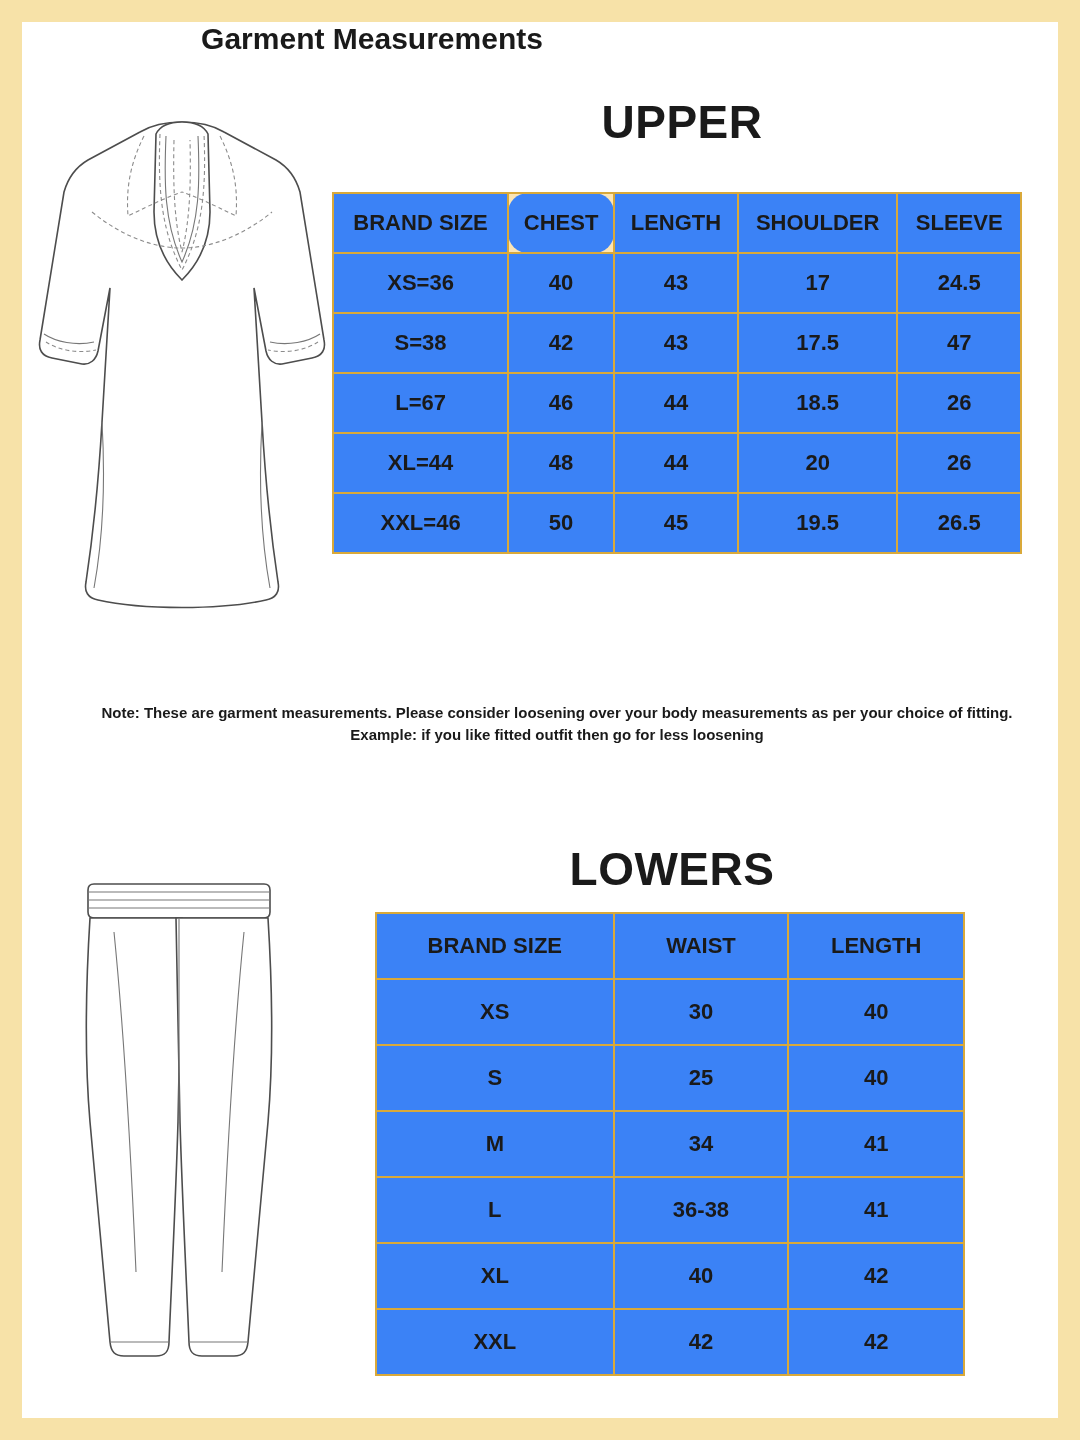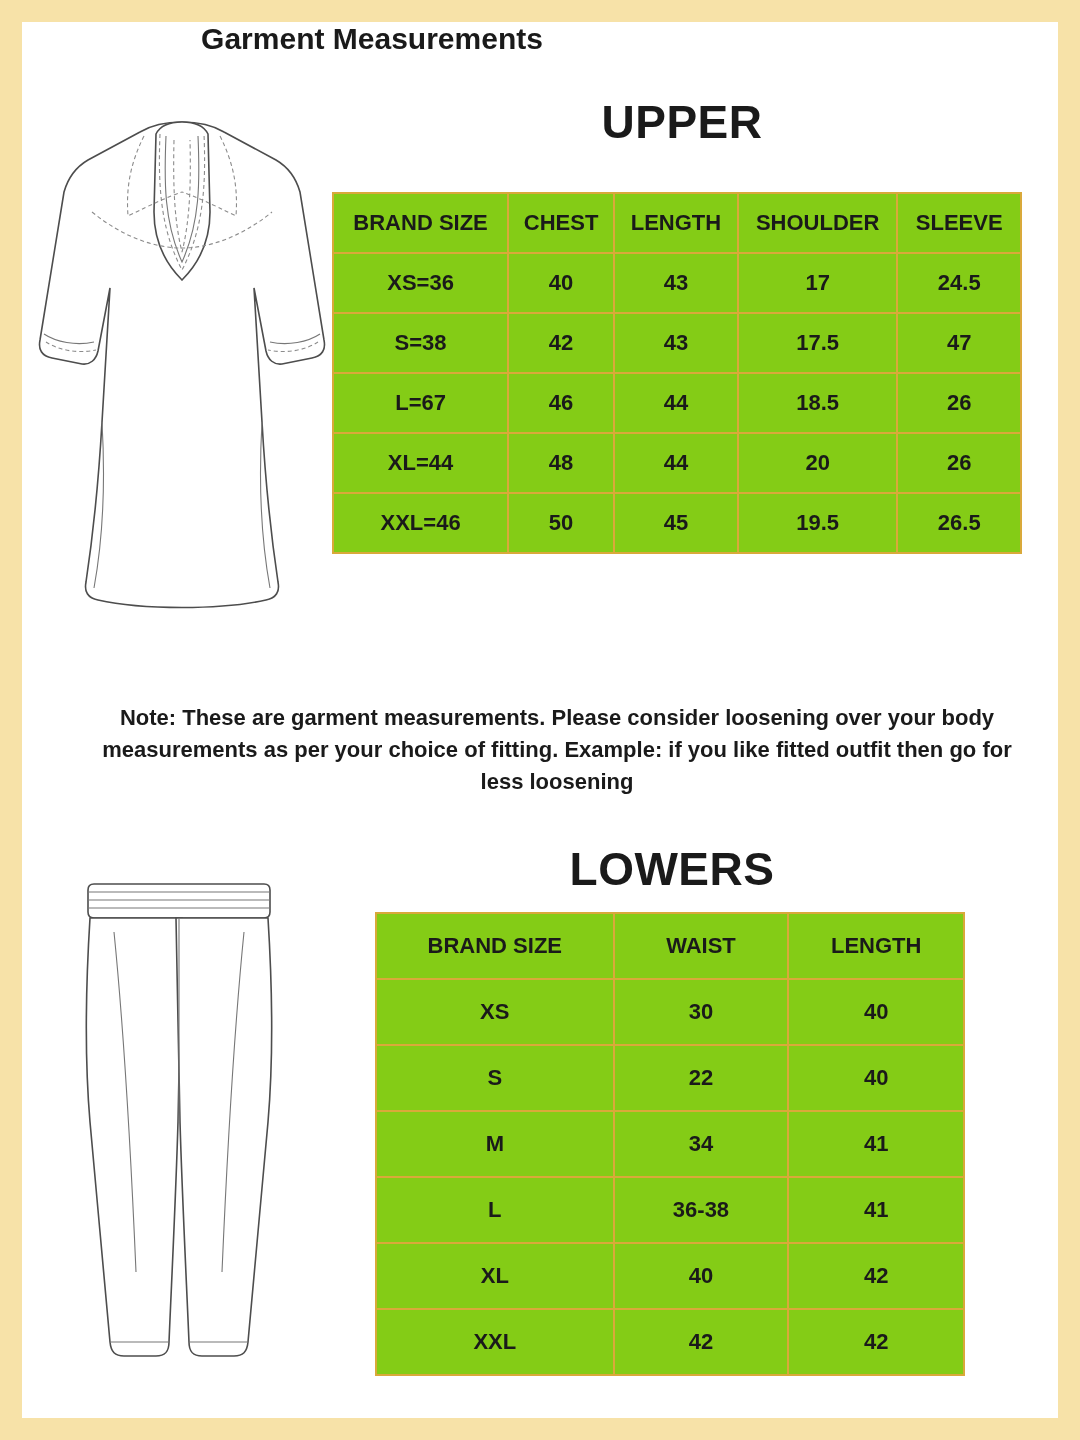--- a/index.html
+++ b/index.html
@@ -58,50 +58,50 @@
   table.size-table {
     border-collapse: collapse;
     position: absolute;
     background: #fbe5b6;
   }
   table.size-table th,
   table.size-table td {
     border: 2px solid #d9a93a;
     text-align: center;
     color: #1a1a1a;
-    background: #84cc16;
+    background: #3b82f6;
   }
   table.size-table th {
     font-weight: bold;
   }
   table.size-table td {
     font-weight: bold;
   }
 
   
   #upper-table {
     left: 310px;
     top: 170px;
     width: 690px;
   }
   #upper-table th { font-size: 22px; height: 56px; }
   #upper-table td { font-size: 22px; height: 56px; }
   #upper-table .c-brand { width: 178px; }
-  #upper-table .c-chest { width: 104px; }
+  #upper-table .c-chest { width: 104px; border-radius: 20px; }
   #upper-table .c-length { width: 122px; }
   #upper-table .c-shoulder { width: 158px; }
   #upper-table .c-sleeve { width: 122px; }
 
   #note {
     position: absolute;
     left: 60px;
     top: 680px;
     width: 950px;
     text-align: center;
-    font-size: 22px;
+    font-size: 15px;
     font-weight: bold;
     line-height: 1.45;
     color: #1a1a1a;
   }
 
   
   .lowers-section {
     position: absolute;
     left: 0;
     top: 790px;
@@ -324,21 +324,21 @@
         </tr>
       </thead>
       <tbody>
         <tr>
           <td>XS</td>
           <td>30</td>
           <td>40</td>
         </tr>
         <tr>
           <td>S</td>
-          <td>22</td>
+          <td>25</td>
           <td>40</td>
         </tr>
         <tr>
           <td>M</td>
           <td>34</td>
           <td>41</td>
         </tr>
         <tr>
           <td>L</td>
           <td>36-38</td>

